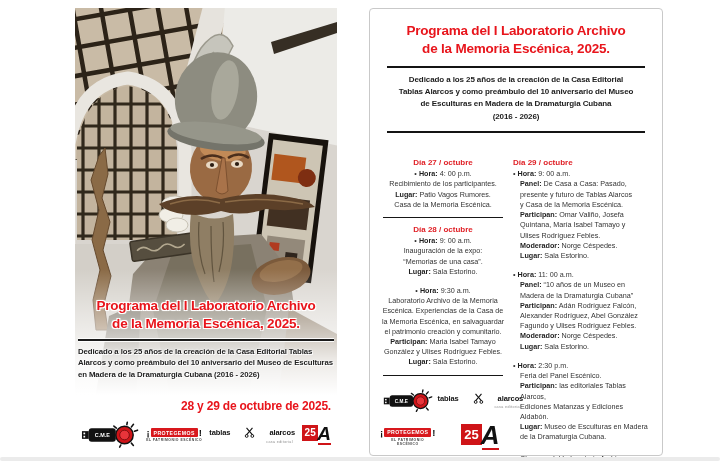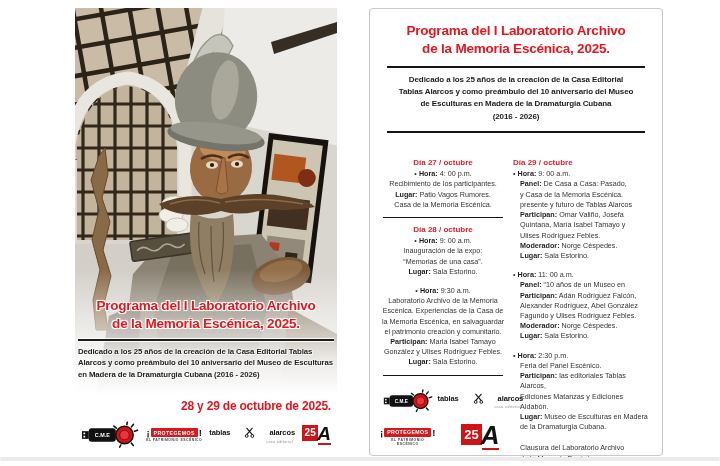--- a/index.html
+++ b/index.html
@@ -324,31 +324,32 @@
             </div>
           </div>
         </div>
       </div>
 
       <div class="col-right">
         <div class="day">Día  29 / octubre</div>
         <div class="ev">
             <div class="ln bl">• <b>Hora:</b><span> 9: 00 a.m.</span></div>
             <div class="ln"><b>Panel:</b><span> De Casa a Casa: Pasado,</span></div>
+            <div class="ln"><span>presente y futuro de Tablas Alarcos</span></div>
             <div class="ln"><span>y Casa de la Memoria Escénica.</span></div>
-            <div class="ln"><span>presente y futuro de Tablas Alarcos</span></div>
             <div class="ln"><b>Participan:</b><span>  Omar Valiño, Josefa</span></div>
             <div class="ln"><span>Quintana, María Isabel Tamayo y</span></div>
             <div class="ln"><span>Ulises Rodríguez Febles.</span></div>
             <div class="ln"><b>Moderador:</b><span> Norge Céspedes.</span></div>
             <div class="ln"><b>Lugar:</b><span> Sala Estorino.</span></div>
           </div>
         <div class="ev gap">
             <div class="ln bl">• <b>Hora:</b><span> 11: 00 a.m.</span></div>
             <div class="ln"><b>Panel:</b><span class="it"> “10 años de un Museo en</span></div>
+            <div class="ln"><span class="it">Madera de la Dramaturgia Cubana”</span></div>
             <div class="ln"><b>Participan:</b><span> Adán  Rodríguez Falcón,</span></div>
             <div class="ln"><span>Alexander Rodríguez, Abel González</span></div>
             <div class="ln"><span>Fagundo y Ulises Rodríguez Febles.</span></div>
             <div class="ln"><b>Moderador:</b><span> Norge Céspedes.</span></div>
             <div class="ln"><b>Lugar:</b><span> Sala Estorino.</span></div>
           </div>
         <div class="ev gap">
             <div class="ln bl">• <b>Hora:</b><span> 2:30 p.m.</span></div>
             <div class="ln"><span>Feria del Panel Escénico.</span></div>
             <div class="ln"><b>Participan:</b><span> las editoriales Tablas Alarcos,</span></div>

